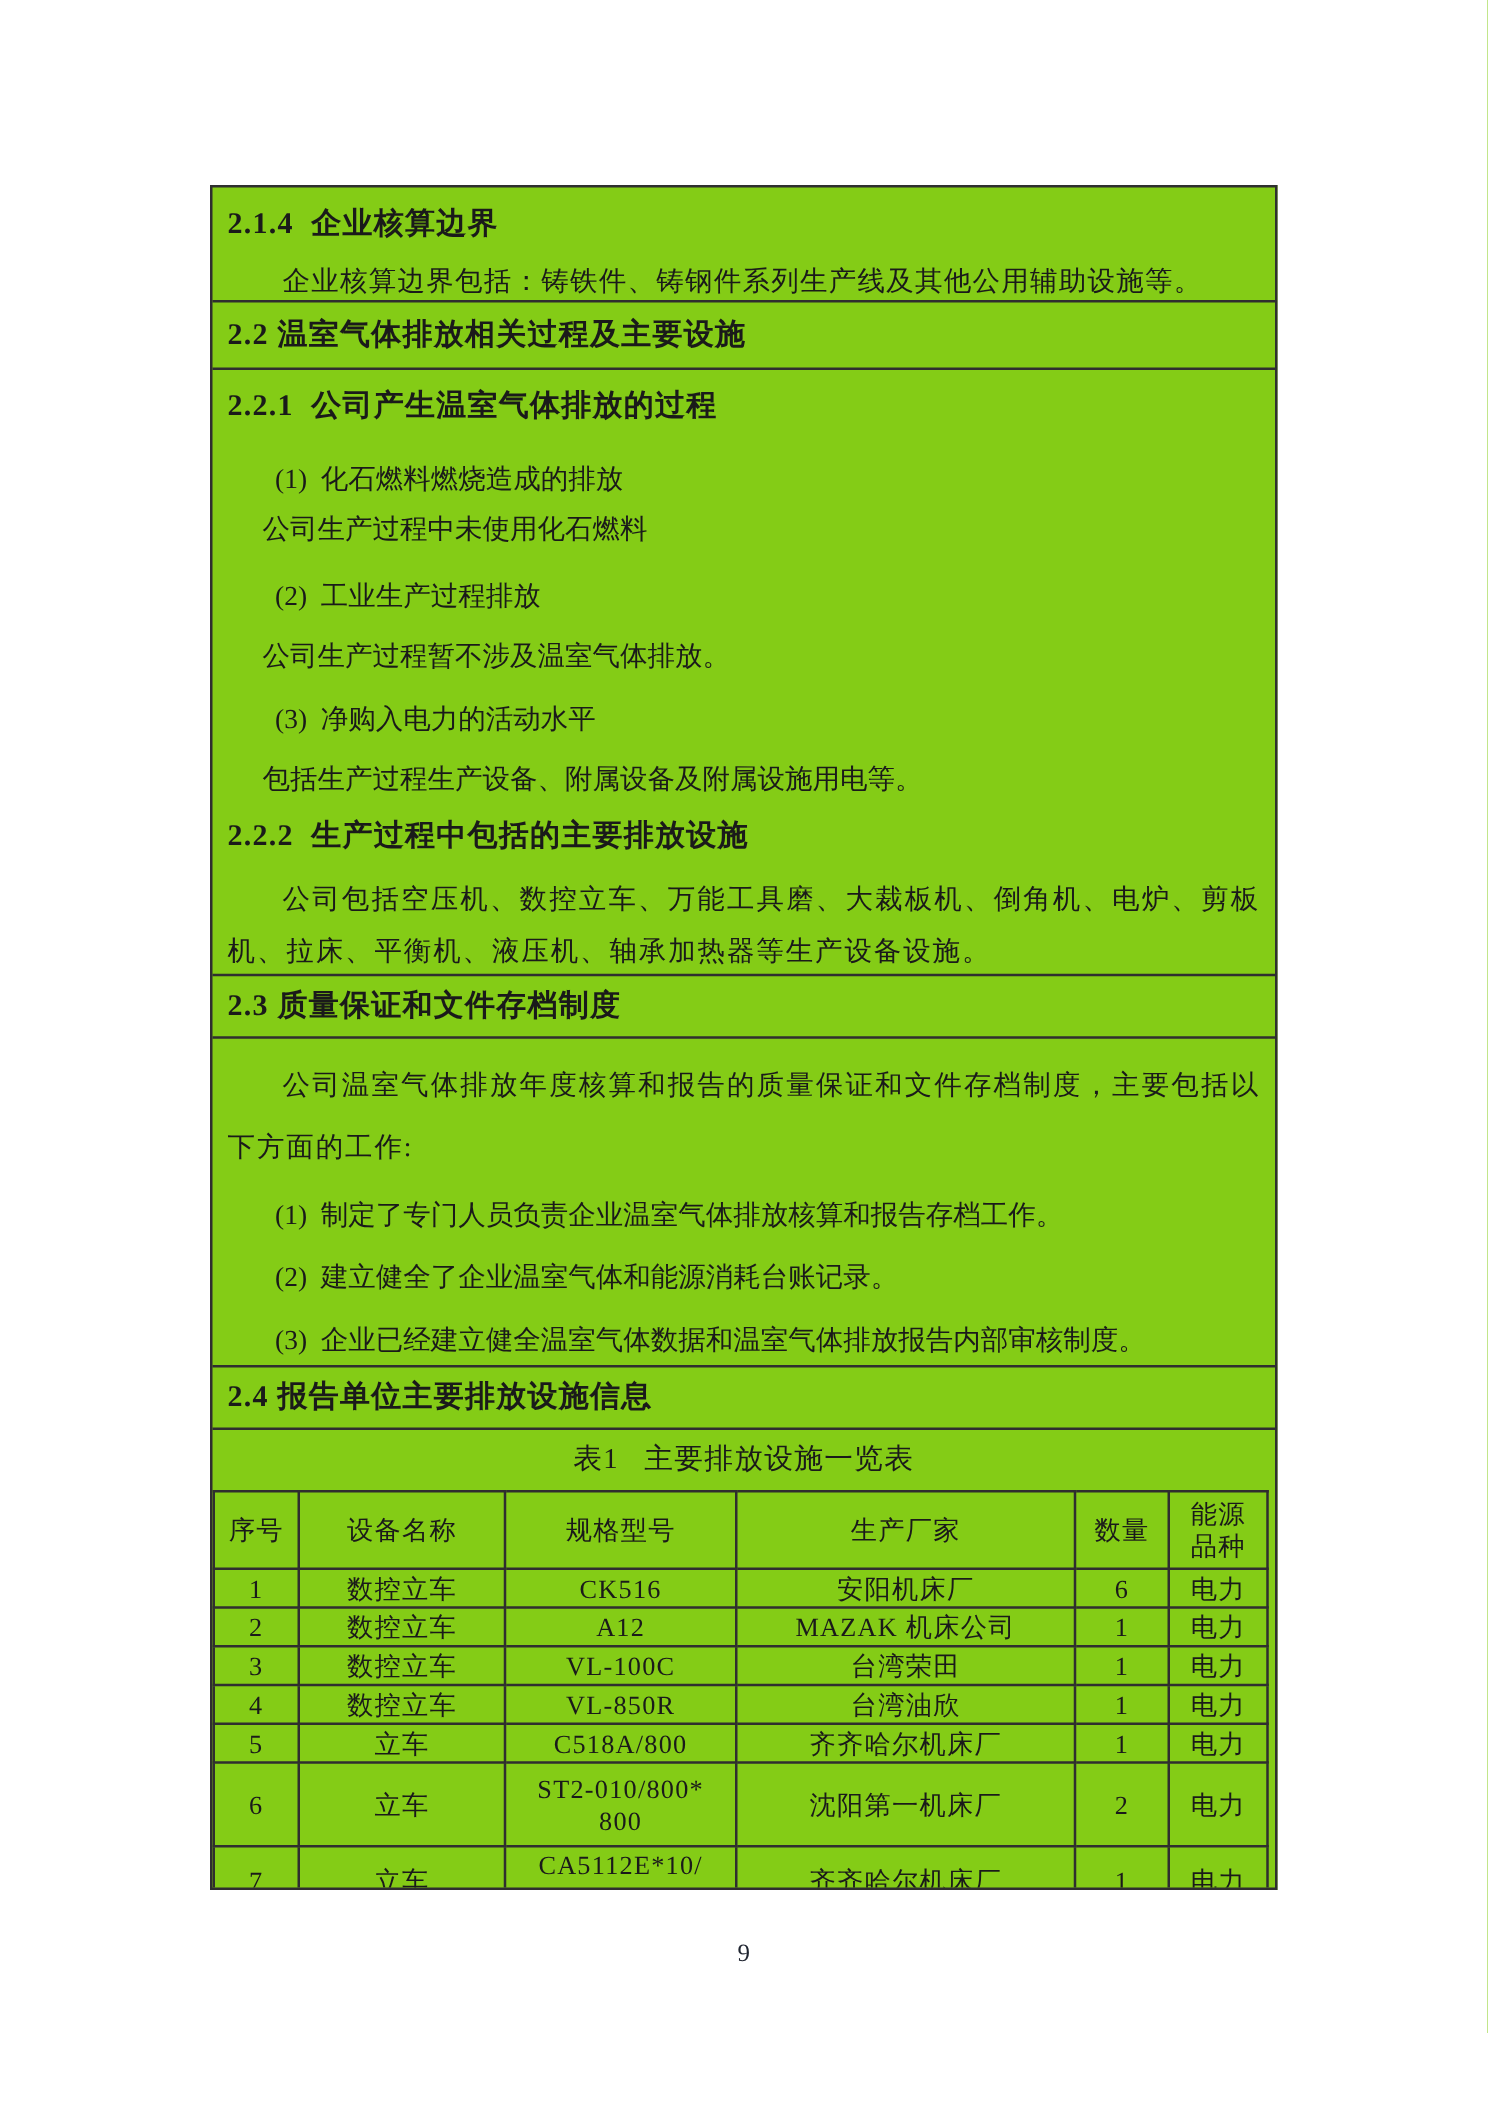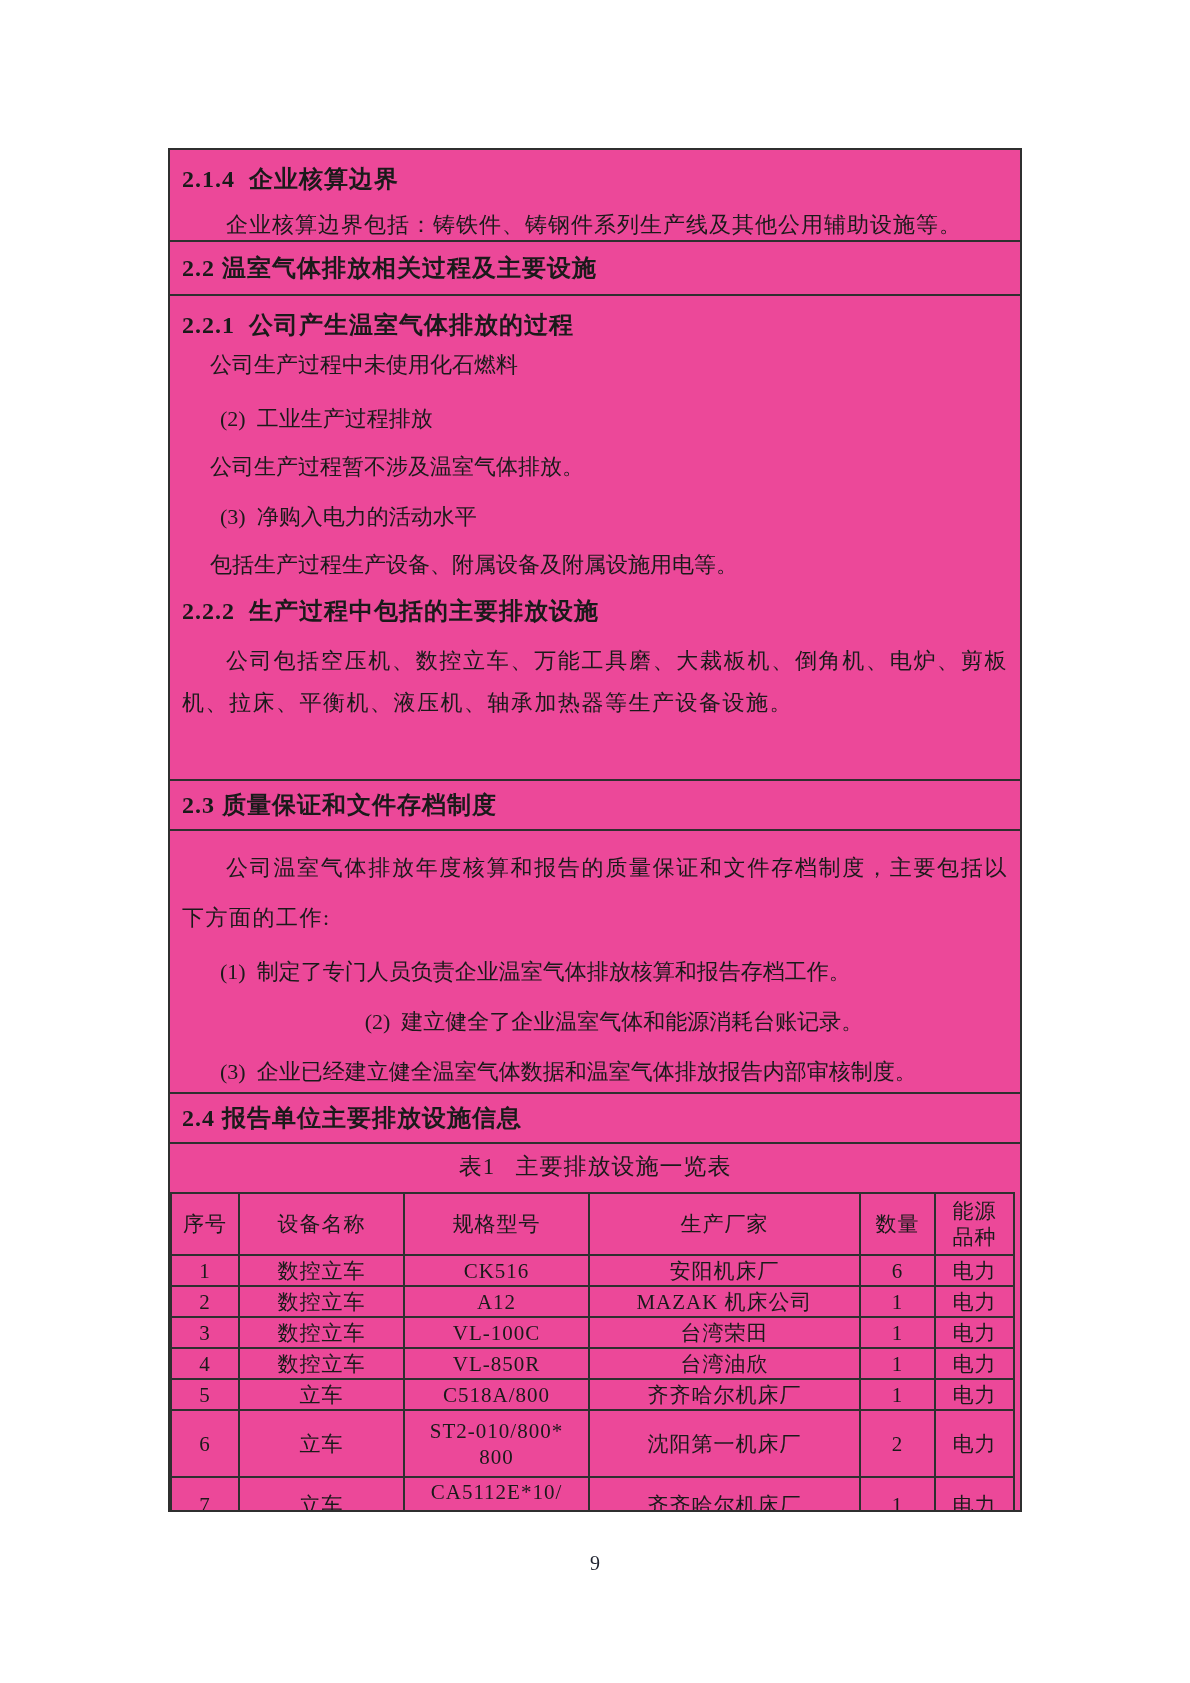--- a/index.html
+++ b/index.html
@@ -3,21 +3,21 @@
 <meta charset="utf-8">
 <style>
   html,body{margin:0;padding:0;}
   body{
     width:1190px;height:1683px;position:relative;background:#ffffff;
     font-family:"Liberation Serif","DejaVu Serif",serif;
     color:#1a1a1a;
   }
   .doc{
     position:absolute;left:168px;top:148px;width:854px;
-    border:2px solid #2f2f2f;box-sizing:border-box;background:#ec4899;
+    border:2px solid #2f2f2f;box-sizing:border-box;background:#84cc16;
   }
   .sec{box-sizing:border-box;overflow:hidden;padding:0 12px;}
   .sec + .sec{border-top:2px solid #2f2f2f;}
   .sec-a{height:90px;}
   .sec-b{height:54px;display:flex;align-items:center;}
   .sec-c{height:485px;}
   .sec-d{height:50px;display:flex;align-items:center;}
   .sec-e{height:263px;}
   .sec-f{height:50px;display:flex;align-items:center;}
   .sec-g{height:368px;padding:0;}
@@ -43,21 +43,21 @@
   .mt-i1{margin-top:28px;}
   .mt-p1{margin-top:10px;}
   .mt-i2{margin-top:24px;}
   .mt-p2{margin-top:18px;}
   .mt-i3{margin-top:20px;}
   .mt-p3{margin-top:18px;}
   .mt-h2{margin-top:16px;}
   
   .sec-e .item{line-height:30px;}
   .mt-e1{margin-top:14px;}
-  .mt-e2{margin-top:20px;text-align:center;}
+  .mt-e2{margin-top:20px;}
   .mt-e3{margin-top:20px;}
   
   .tbl-title{
     text-align:center;font-weight:400;font-size:23px;line-height:30px;
     margin-top:8px;letter-spacing:1px;white-space:pre-wrap;
   }
   table.equip{
     border-collapse:collapse;table-layout:fixed;
     width:843px;margin-top:10px;
     font-size:21px;letter-spacing:1px;
@@ -87,20 +87,21 @@
     <p class="h">2.1.4  企业核算边界</p>
     <p class="txt indent">企业核算边界包括：铸铁件、铸钢件系列生产线及其他公用辅助设施等。</p>
   </div>
 
   <div class="sec sec-b">
     <p class="h">2.2 温室气体排放相关过程及主要设施</p>
   </div>
 
   <div class="sec sec-c">
     <p class="h mt-h1">2.2.1  公司产生温室气体排放的过程</p>
+    <p class="txt item mt-i1">(1)  化石燃料燃烧造成的排放</p>
     <p class="txt plain mt-p1">公司生产过程中未使用化石燃料</p>
     <p class="txt item mt-i2">(2)  工业生产过程排放</p>
     <p class="txt plain mt-p2">公司生产过程暂不涉及温室气体排放。</p>
     <p class="txt item mt-i3">(3)  净购入电力的活动水平</p>
     <p class="txt plain mt-p3">包括生产过程生产设备、附属设备及附属设施用电等。</p>
     <p class="h mt-h2">2.2.2  生产过程中包括的主要排放设施</p>
     <p class="pj pj-222">公司包括空压机、数控立车、万能工具磨、大裁板机、倒角机、电炉、剪板机、拉床、平衡机、液压机、轴承加热器等生产设备设施。</p>
   </div>
 
   <div class="sec sec-d">

